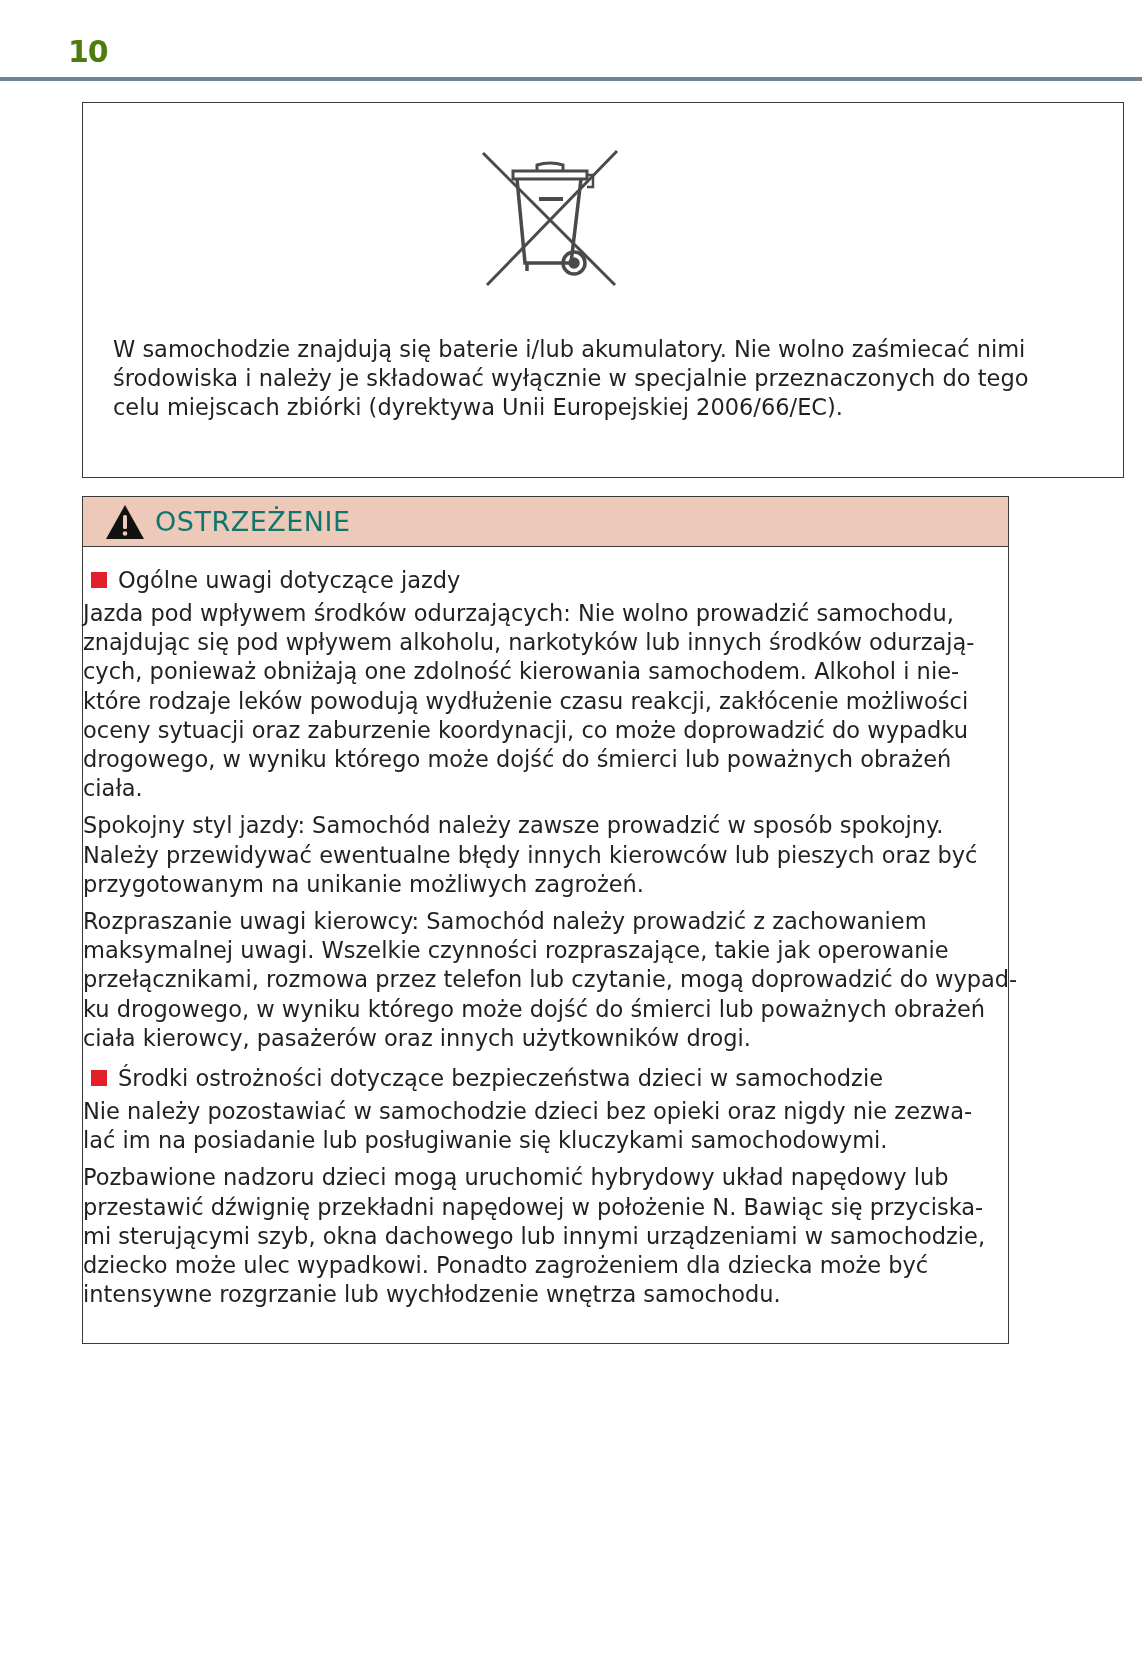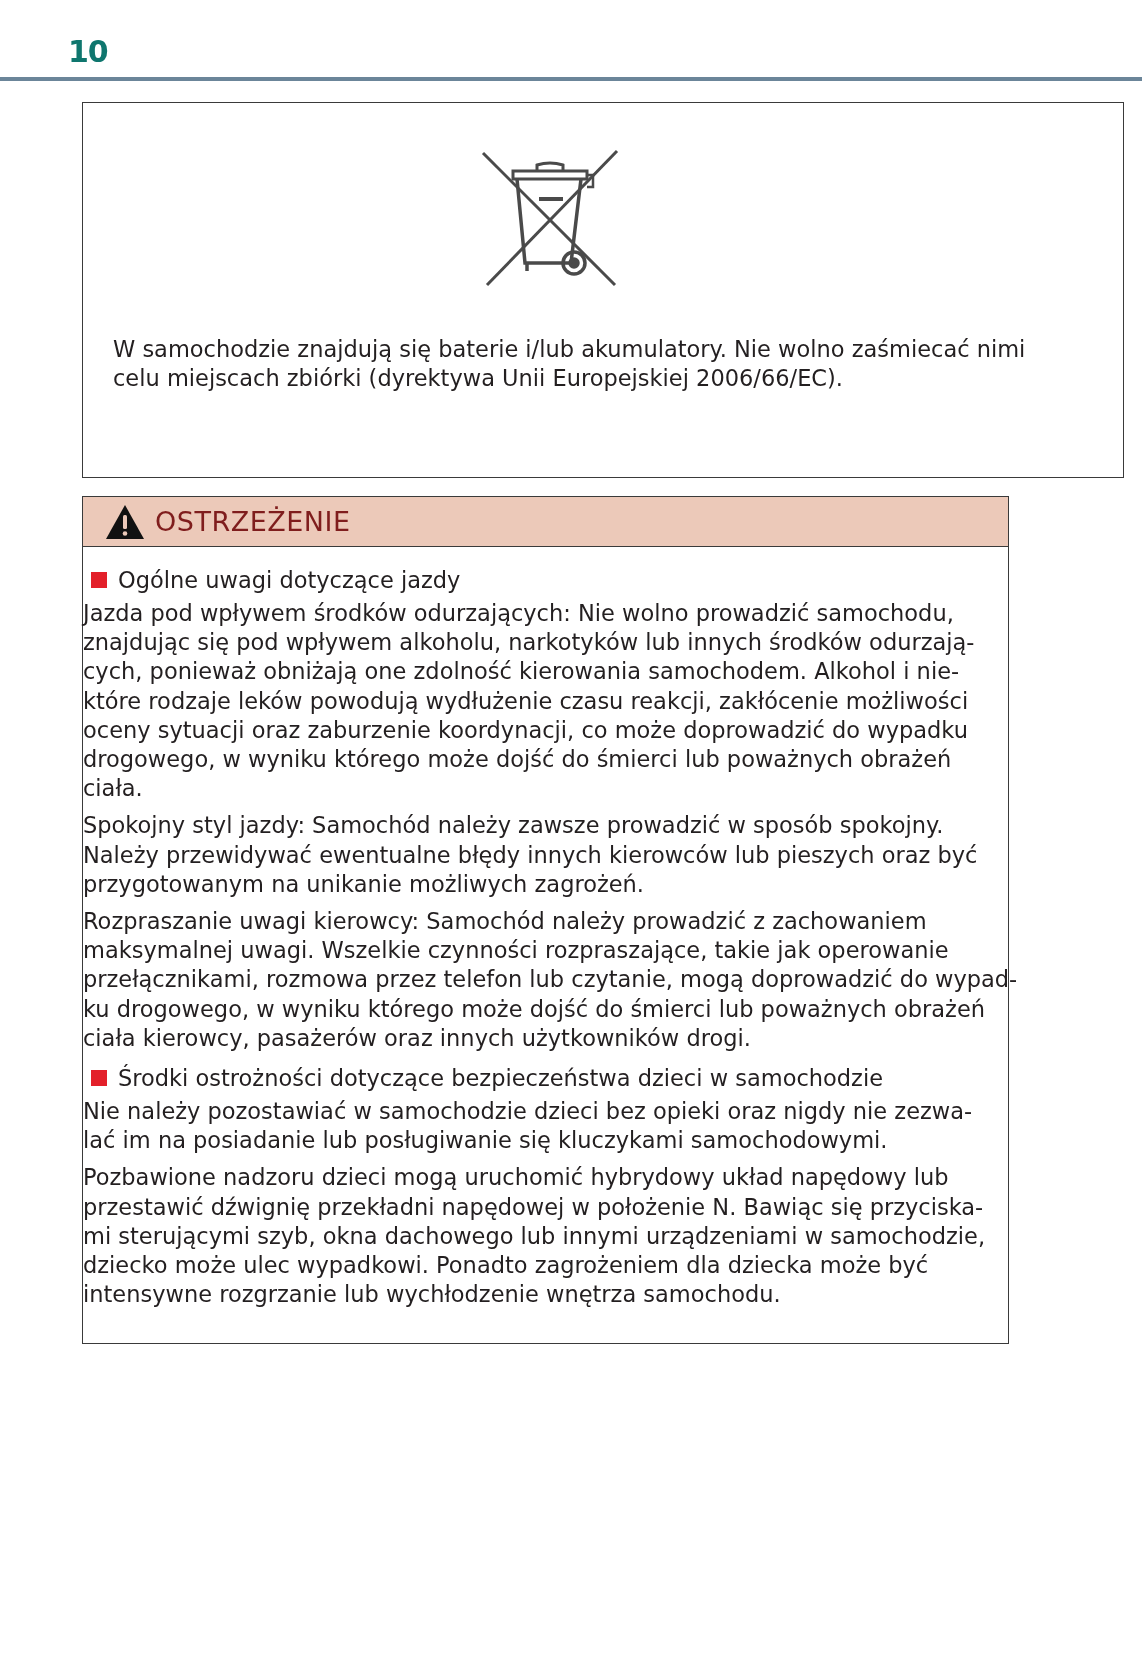--- a/index.html
+++ b/index.html
@@ -1,33 +1,33 @@
 <!DOCTYPE html>
 <html><head>
 <meta charset="utf-8">
 <style>
   html, body { margin:0; padding:0; background:#ffffff; }
   body { width:1142px; height:1654px; position:relative; overflow:hidden;
          font-family:"DejaVu Sans", "Liberation Sans", sans-serif; color:#231f20; }
   .page-number { position:absolute; left:68px; top:34px; font-size:30px; font-weight:bold;
-                 font-family:"DejaVu Sans", sans-serif; color:#0f766e; letter-spacing:-1px; }
+                 font-family:"DejaVu Sans", sans-serif; color:#4d7c0f; letter-spacing:-1px; }
   .header-rule { position:absolute; left:0; top:77px; width:1142px; height:4px; background:#6b8599; }
 
   .info-box { position:absolute; left:82px; top:102px; width:1042px; height:376px;
               border:1.5px solid #3a3a3a; box-sizing:border-box; }
   .recycle-icon { position:absolute; left:392px; top:42px; width:150px; height:150px; }
   .info-text { position:absolute; left:30px; top:232px; width:880px;
                font-size:22.5px; line-height:29px; color:#231f20; white-space:nowrap; }
 
   .warn-box { position:absolute; left:82px; top:496px; width:927px; height:848px;
               border:1.5px solid #3a3a3a; box-sizing:border-box; }
   .warn-header { position:absolute; left:0; top:0; right:0; height:50px; background:#ecc9b9;
                  border-bottom:1.5px solid #3a3a3a; box-sizing:border-box; }
   .warn-icon { position:absolute; left:22px; top:7px; width:40px; height:36px; }
-  .warn-title { position:absolute; left:72px; top:9px; font-size:27px; letter-spacing:0.5px; color:#7f1d1d; }
+  .warn-title { position:absolute; left:72px; top:9px; font-size:27px; letter-spacing:0.5px; color:#0f766e; }
 
   .warn-body { position:absolute; left:0; top:66px; right:0; }
   .section-head { position:relative; height:36px;text-decoration:underline; }
   .bullet { position:absolute; left:8px; top:9px; width:16px; height:16px; background:#e3202a; }
   .section-title { position:absolute; left:35px; top:0; font-size:22.5px; line-height:34px; color:#231f20; }
   .para { width:870px; font-size:22.5px; line-height:29.2px; color:#231f20;
           white-space:nowrap; margin-bottom:8px; }
   .para .ln { display:block; }
 </style>
 </head>
@@ -51,20 +51,21 @@
     <circle cx="99" cy="118" r="11"></circle>
     <circle cx="99" cy="118" r="4" fill="#4a4a4a"></circle>
 
     <path d="M52 118 L52 126"></path>
 
     <line x1="8" y1="8" x2="140" y2="140" stroke-width="3"></line>
     <line x1="142" y1="6" x2="12" y2="140" stroke-width="3"></line>
   </svg>
   <div class="info-text">
     <span class="ln" style="display:block">W samochodzie znajdują się baterie i/lub akumulatory. Nie wolno zaśmiecać nimi</span>
+    <span class="ln" style="display:block">środowiska i należy je składować wyłącznie w specjalnie przeznaczonych do tego</span>
     <span class="ln" style="display:block">celu miejscach zbiórki (dyrektywa Unii Europejskiej 2006/66/EC).</span>
   </div>
 </div>
 
 <div class="warn-box">
   <div class="warn-header">
     <svg class="warn-icon" viewBox="0 0 40 36">
       <path d="M20 1 L39 35 L1 35 Z" fill="#111111"></path>
       <rect x="18" y="11" width="4" height="14" rx="1.5" fill="#ecc9b9"></rect>
       <circle cx="20" cy="29.5" r="2.3" fill="#ecc9b9"></circle>

